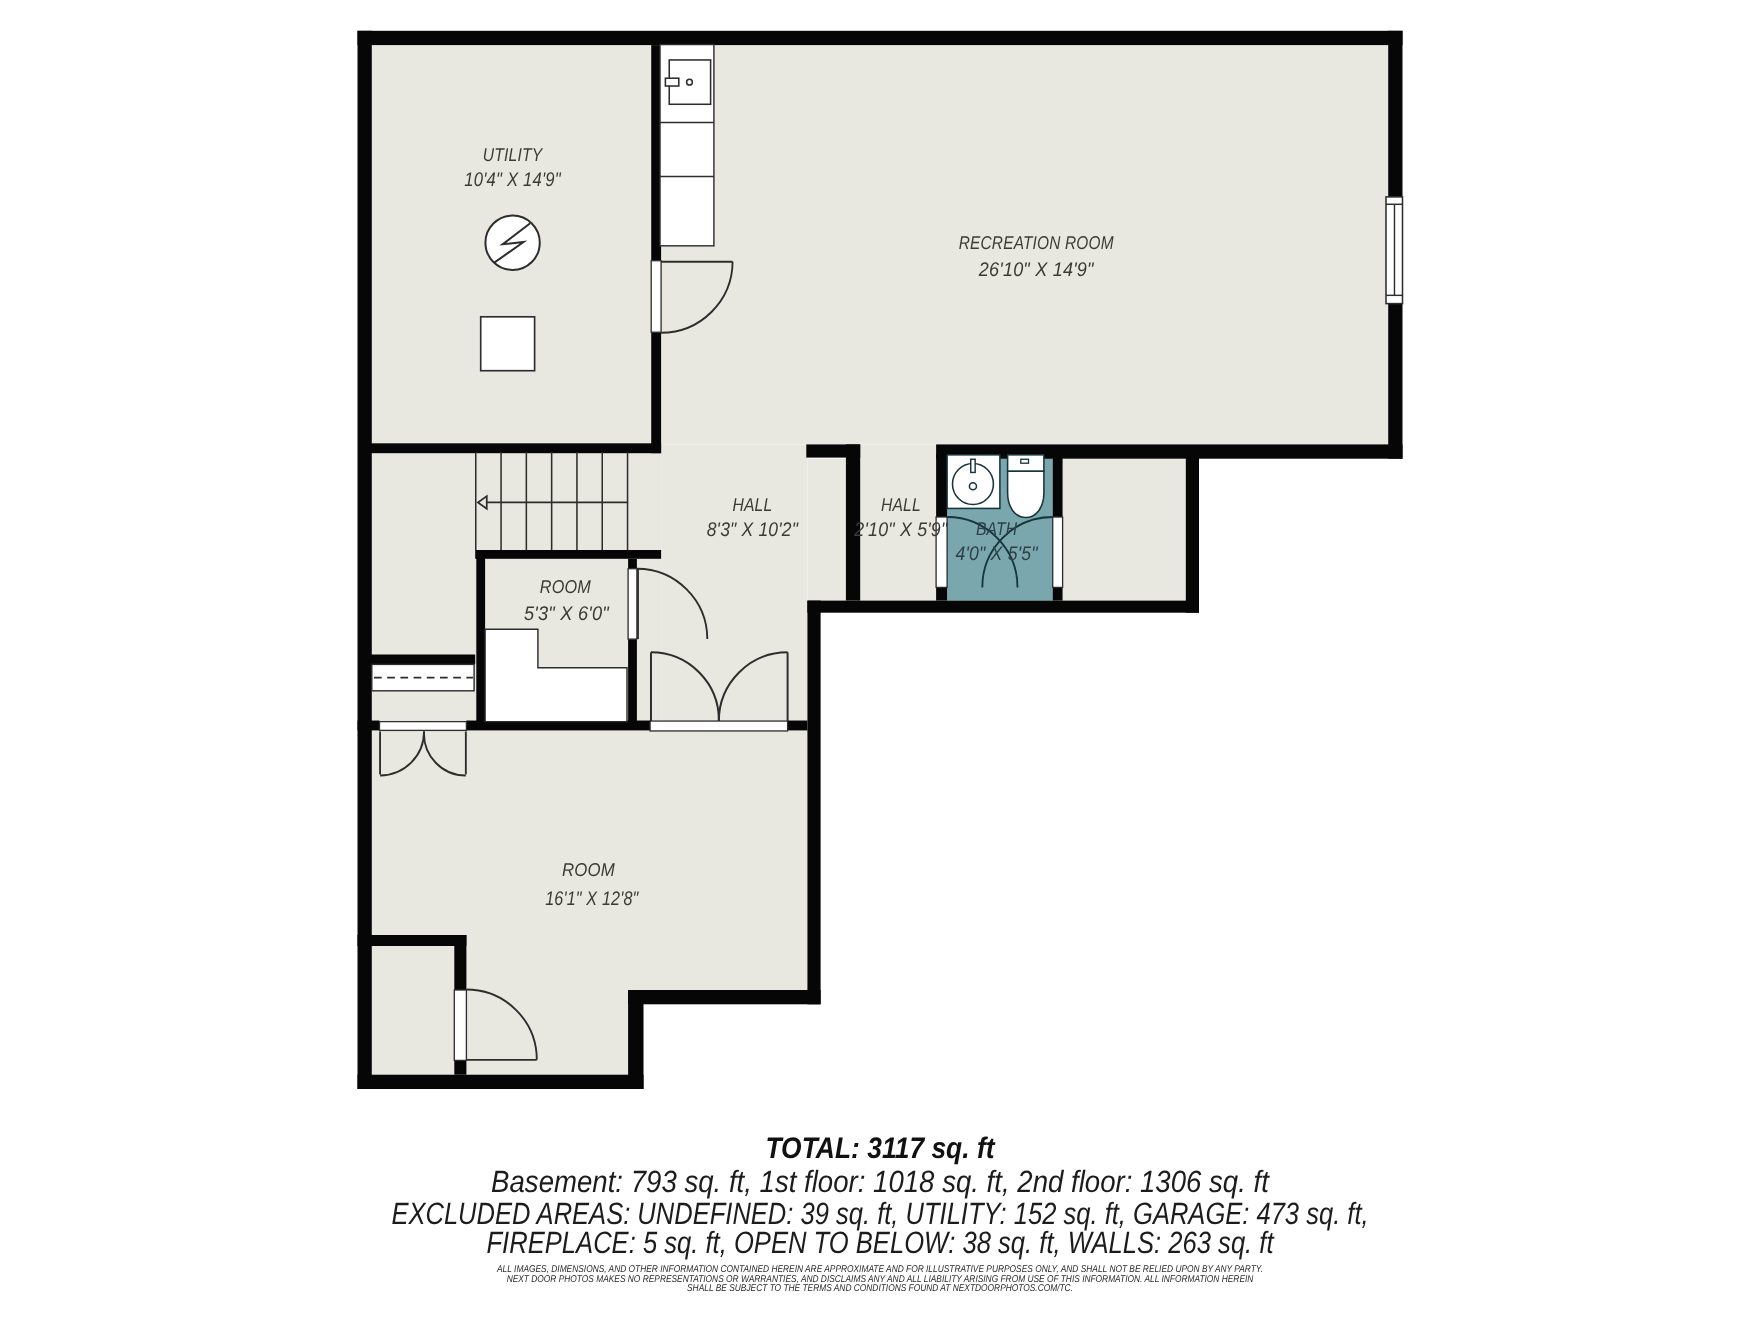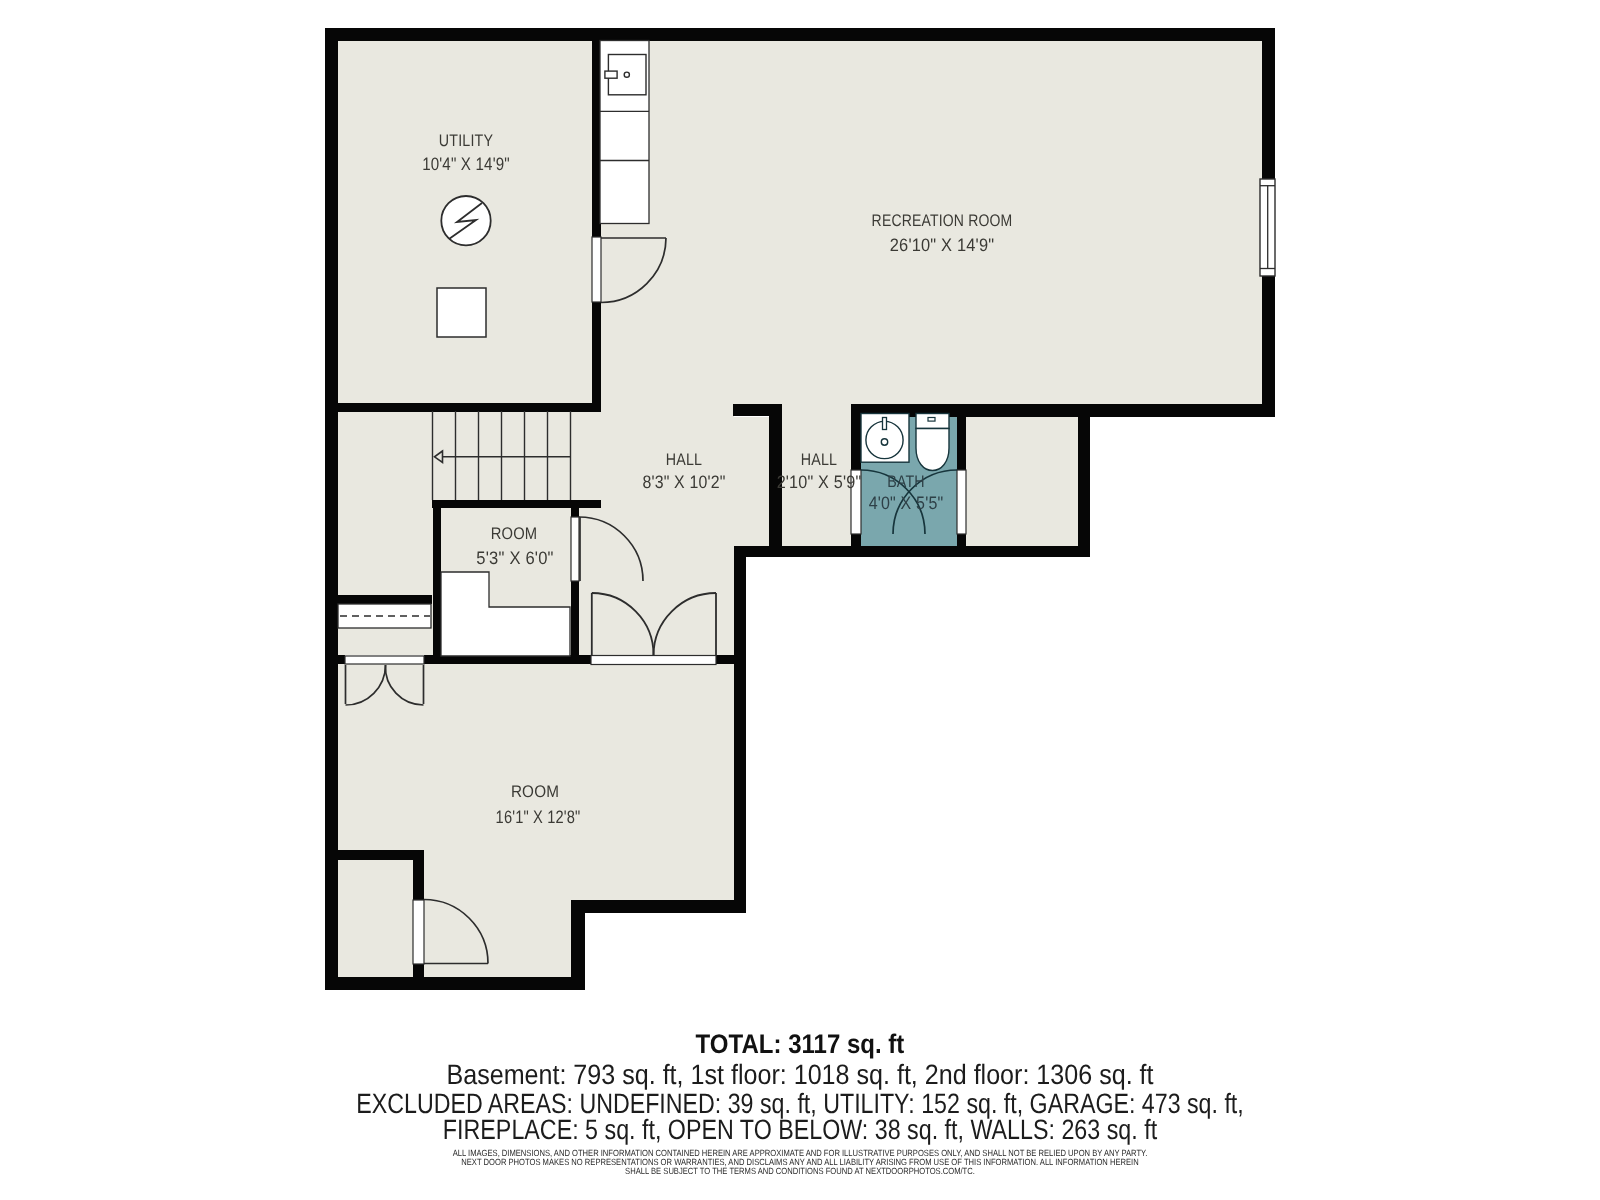--- a/index.html
+++ b/index.html
@@ -1,17 +1,17 @@
 <!DOCTYPE html>
 <html><head>
 <meta charset="utf-8">
 <style>
   html,body{margin:0;padding:0;background:#ffffff;}
   #page{position:relative;width:1600px;height:1200px;background:#3b82f6;overflow:hidden;
-        font-family:"Liberation Sans", sans-serif;}
+        font-family:"Liberation Sans", sans-serif;font-style:italic;}
   svg{position:absolute;left:0;top:0;}
   text{-webkit-font-smoothing:antialiased;text-rendering:geometricPrecision;}
   .lbl{fill:#3b3a35;font-family:"Liberation Sans", sans-serif;letter-spacing:0.2px;}
 </style>
 </head>
 <body>
 <div id="page">
 <svg width="1600" height="1200" viewBox="0 0 1600 1200">
 
   <rect x="0" y="0" width="1600" height="1200" fill="#ffffff"></rect>

